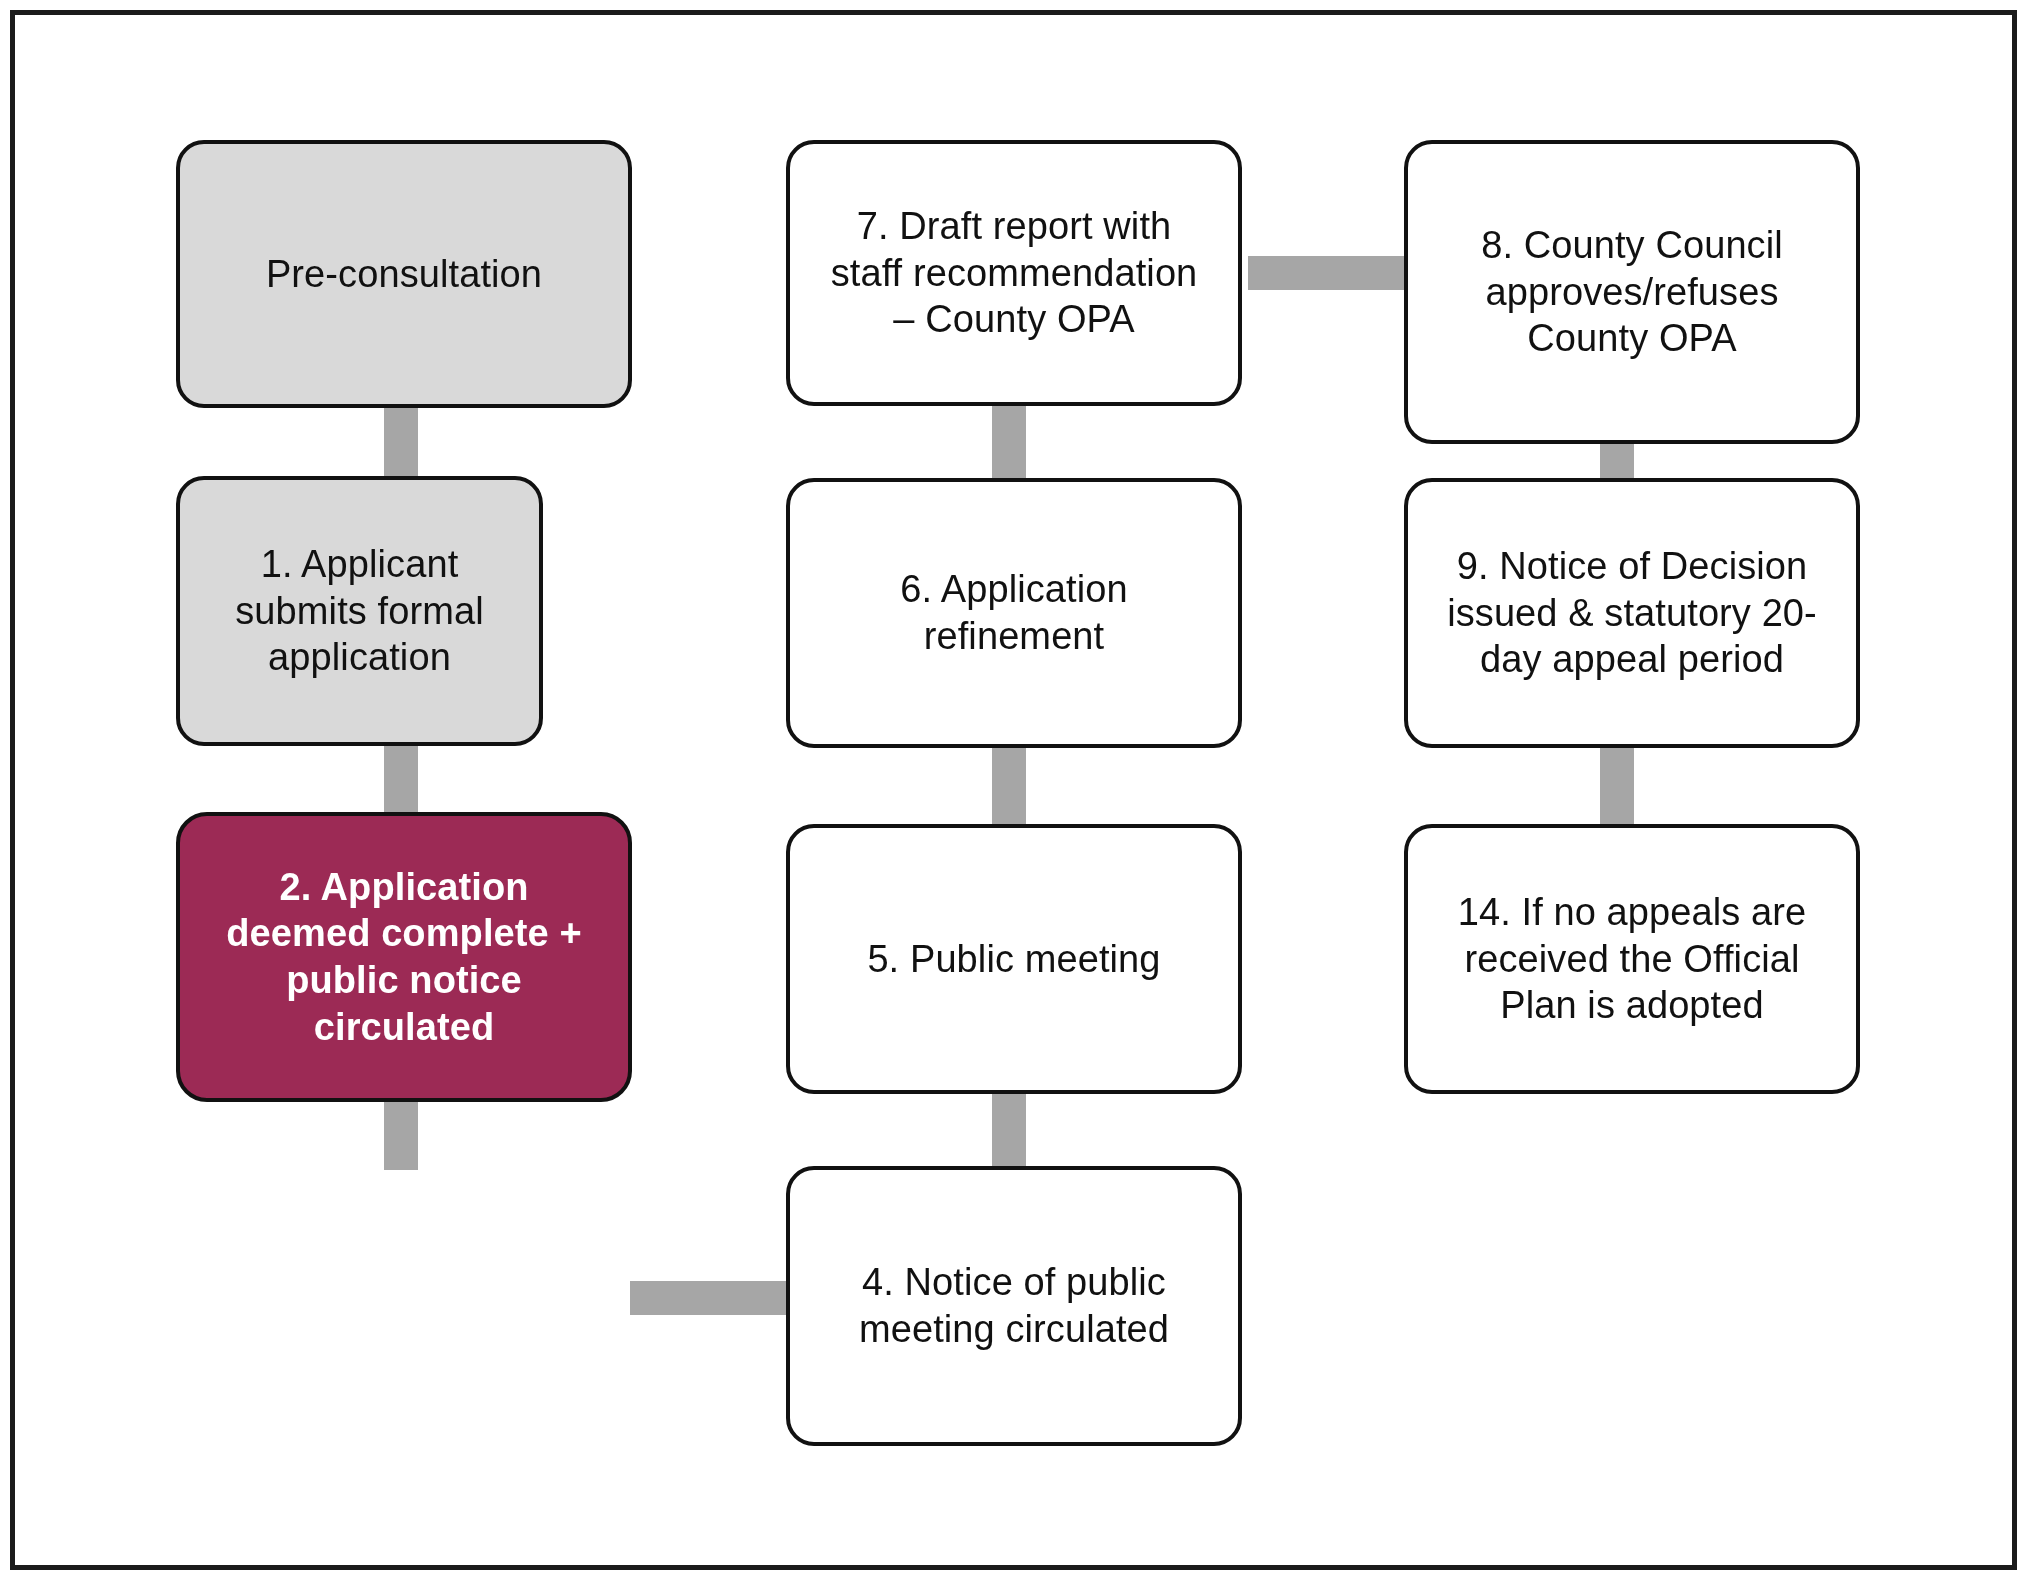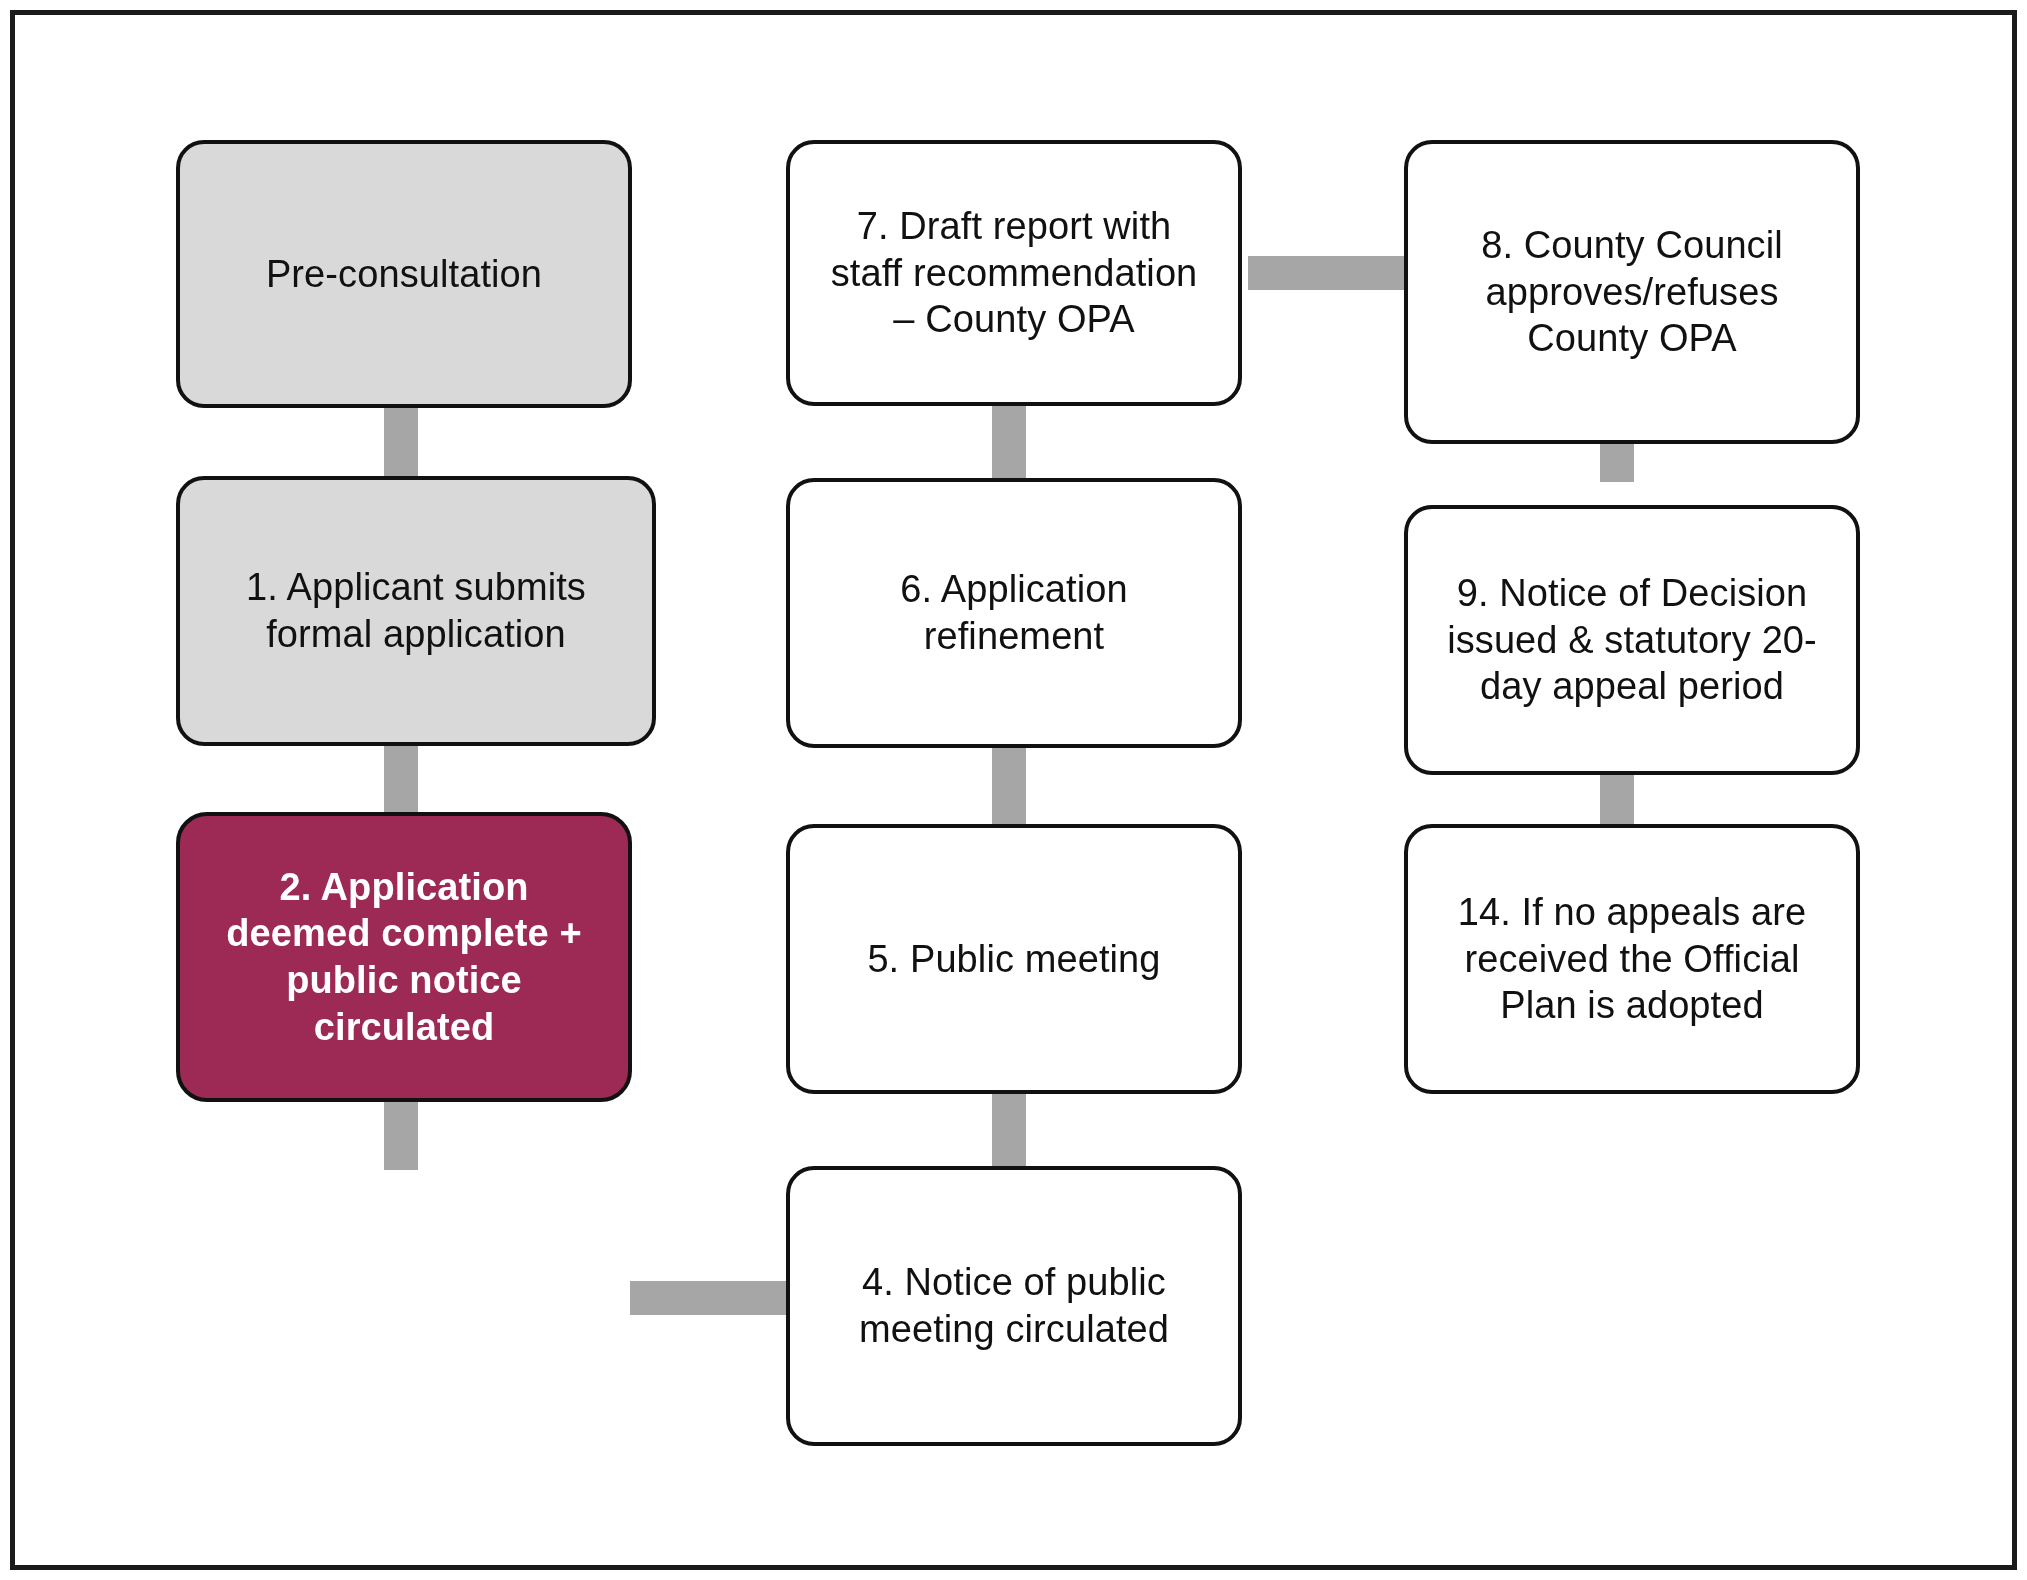--- a/index.html
+++ b/index.html
@@ -77,21 +77,21 @@
   <div class="connector" style="left:992px; top:745px; width:34px; height:80px;"></div>
   <div class="connector" style="left:992px; top:402px; width:34px; height:80px;"></div>
   <div class="connector" style="left:1248px; top:256px; width:158px; height:34px;"></div>
   <div class="connector" style="left:1600px; top:402px; width:34px; height:80px;"></div>
   <div class="connector" style="left:1600px; top:745px; width:34px; height:80px;"></div>
 
   <div class="node grey" style="left:176px; top:140px; width:456px; height:268px;">
     <span>Pre-consultation</span>
   </div>
 
-  <div class="node grey" style="left:176px; top:476px; width:480px; height:270px;justify-content:flex-end;">
+  <div class="node grey" style="left:176px; top:476px; width:367px; height:270px;justify-content:flex-end;">
     <span>1. Applicant submits formal application</span>
   </div>
 
   <div class="node accent" style="left:176px; top:812px; width:456px; height:290px;border-radius:31px;">
     <span>2. Application deemed complete + public notice circulated</span>
   </div>
 
 
   <div class="node" style="left:786px; top:1166px; width:456px; height:280px;">
     <span>4. Notice of public meeting circulated</span>
@@ -106,20 +106,20 @@
   </div>
 
   <div class="node" style="left:786px; top:140px; width:456px; height:266px;">
     <span>7. Draft report with staff recommendation – County OPA</span>
   </div>
 
   <div class="node" style="left:1404px; top:140px; width:456px; height:304px;">
     <span>8. County Council approves/refuses County OPA</span>
   </div>
 
-  <div class="node" style="left:1404px; top:478px; width:456px; height:270px;margin-top:27px;">
+  <div class="node" style="left:1404px; top:478px; width:456px; height:270px;">
     <span>9. Notice of Decision issued &amp; statutory 20-day appeal period</span>
   </div>
 
   <div class="node" style="left:1404px; top:824px; width:456px; height:270px;">
     <span>14. If no appeals are received the Official Plan is adopted</span>
   </div>
 </div>
 
 </body></html>

